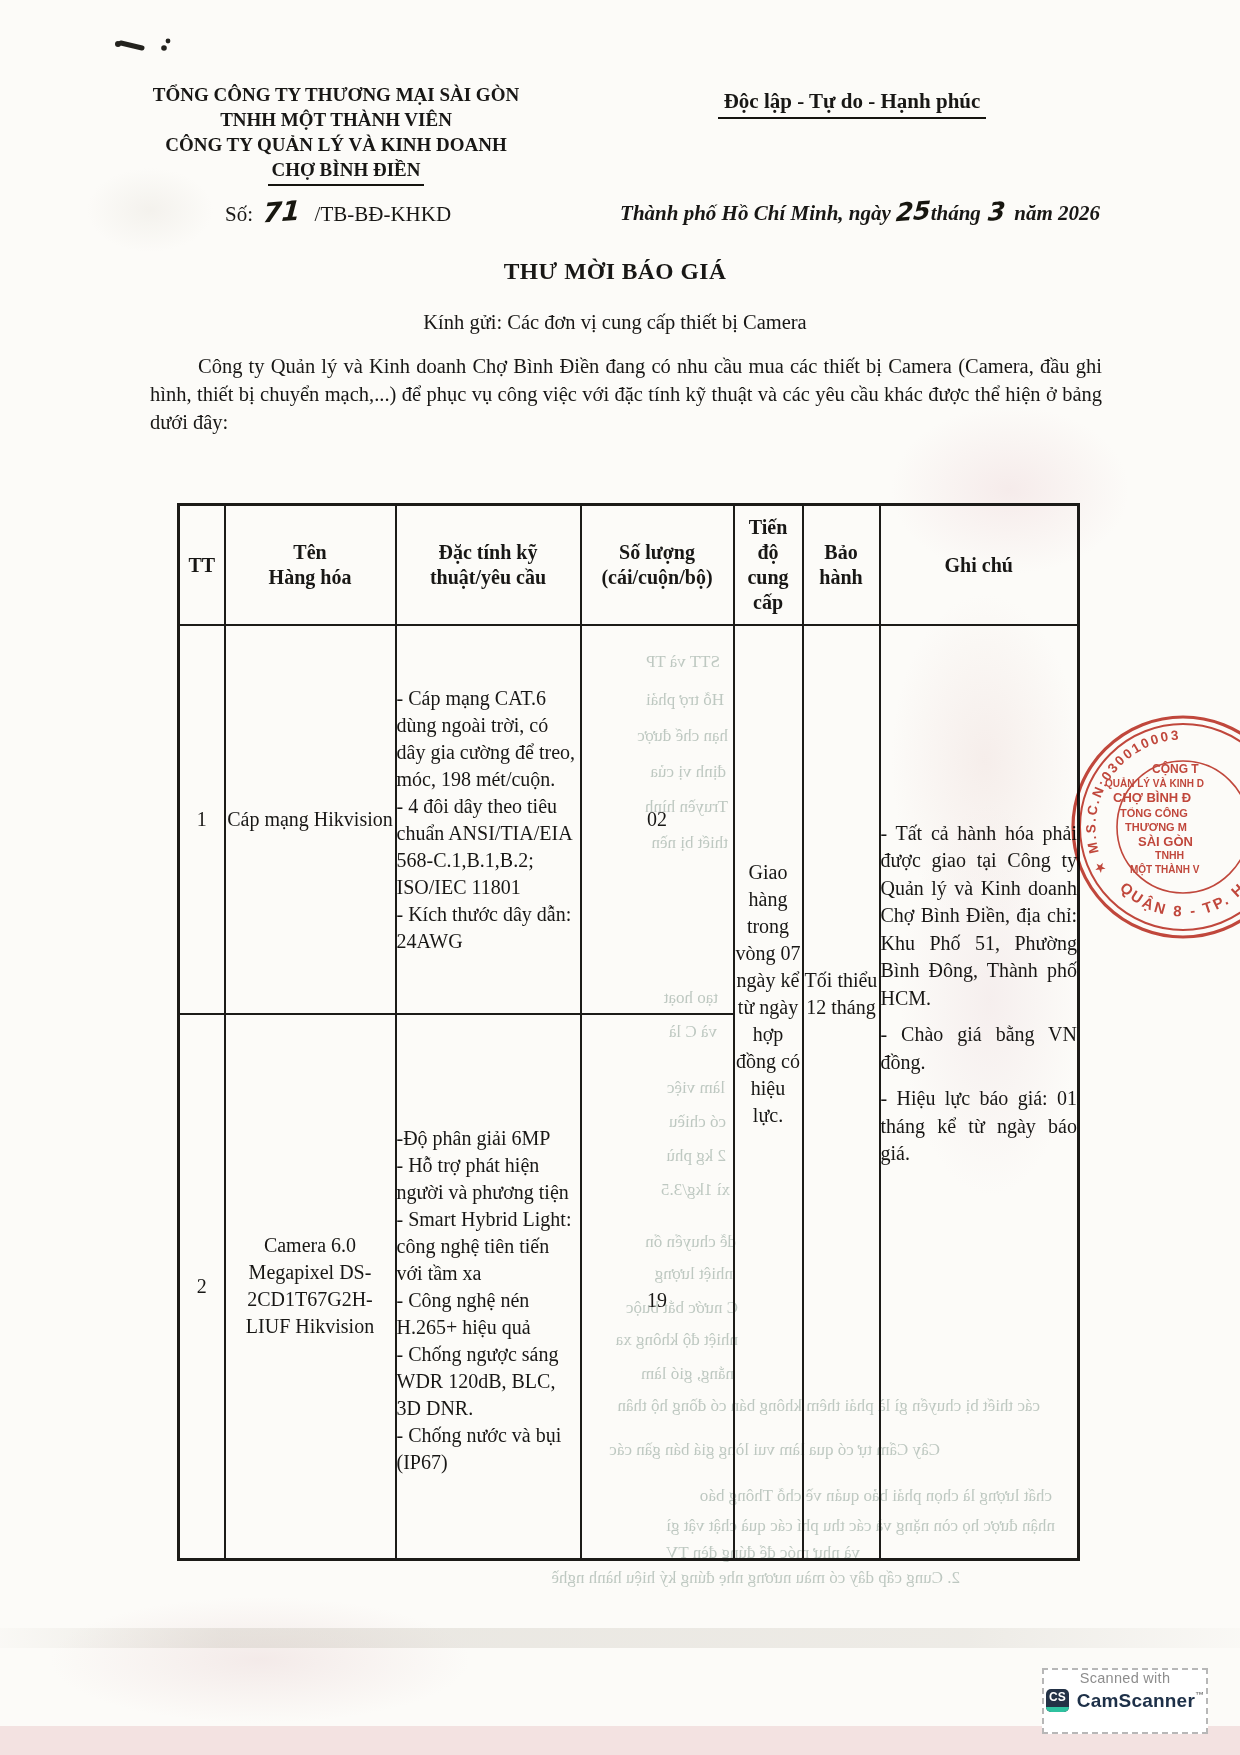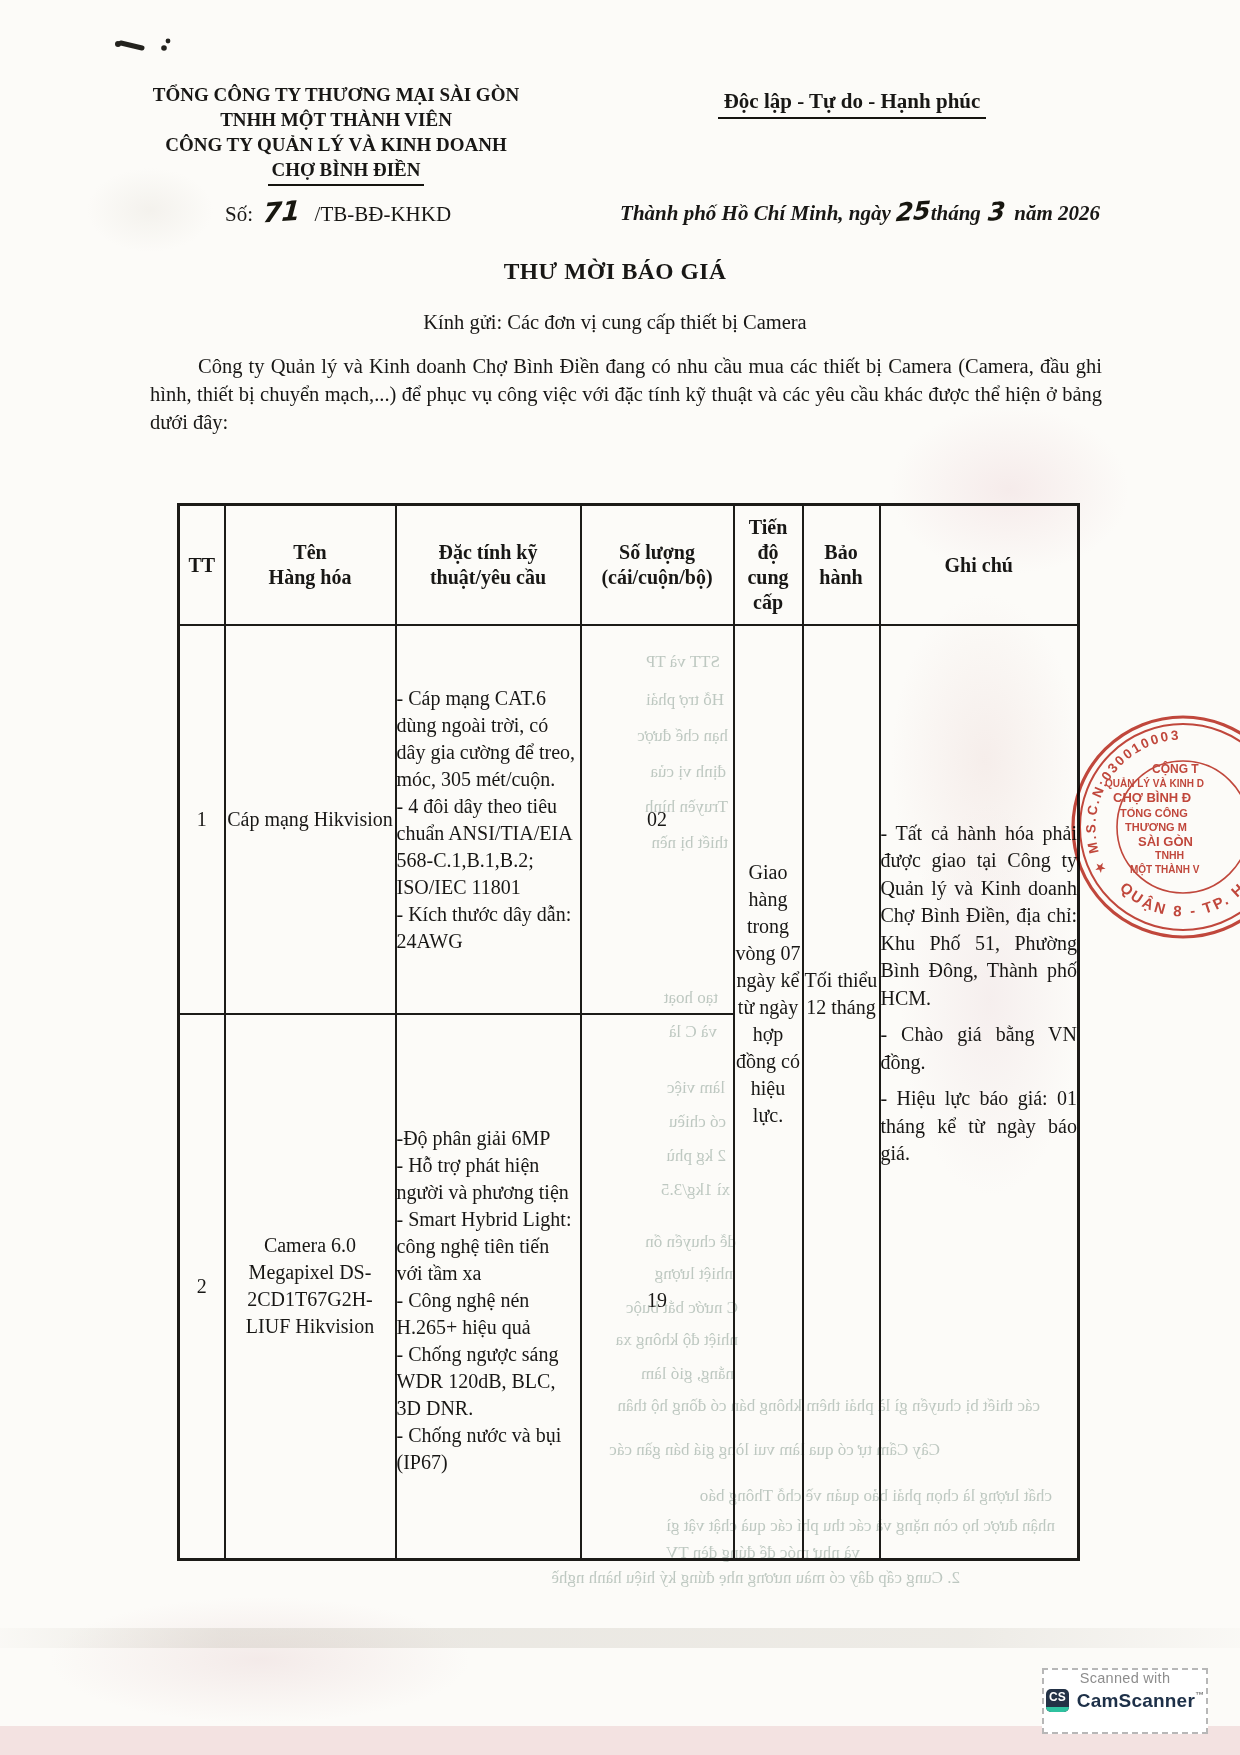--- a/index.html
+++ b/index.html
@@ -169,21 +169,21 @@
 cung
 cấp</th>
       <th class="h">Bảo
 hành</th>
       <th class="h">Ghi chú</th>
     </tr>
     <tr class="r1">
       <td class="tt">1</td>
       <td class="name">Cáp mạng Hikvision</td>
       <td class="specs">
-        <div>- Cáp mạng CAT.6 dùng ngoài trời, có dây gia cường để treo, móc, 305 mét/cuộn.</div>
+        <div>- Cáp mạng CAT.6 dùng ngoài trời, có dây gia cường để treo, móc, 198 mét/cuộn.</div>
         <div>- 4 đôi dây theo tiêu chuẩn ANSI/TIA/EIA 568-C.1,B.1,B.2; ISO/IEC 11801</div>
         <div>- Kích thước dây dẫn: 24AWG</div>
       </td>
       <td class="qty">02</td>
       <td class="merged delivery" rowspan="2">
         <div class="vshift">Giao hàng trong vòng 07 ngày kể từ ngày hợp đồng có hiệu lực.</div>
       </td>
       <td class="merged warranty" rowspan="2">
         <div class="vshift">Tối thiểu 12 tháng</div>
       </td>

